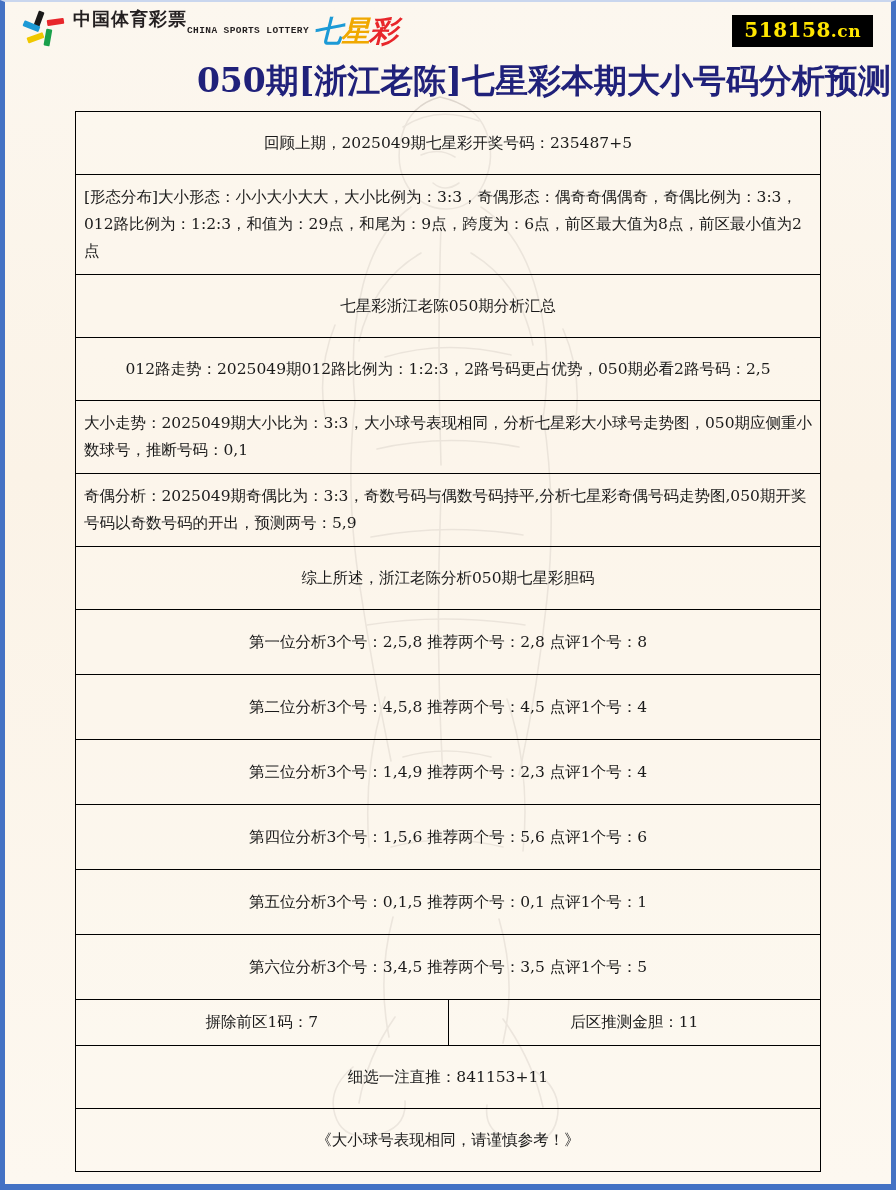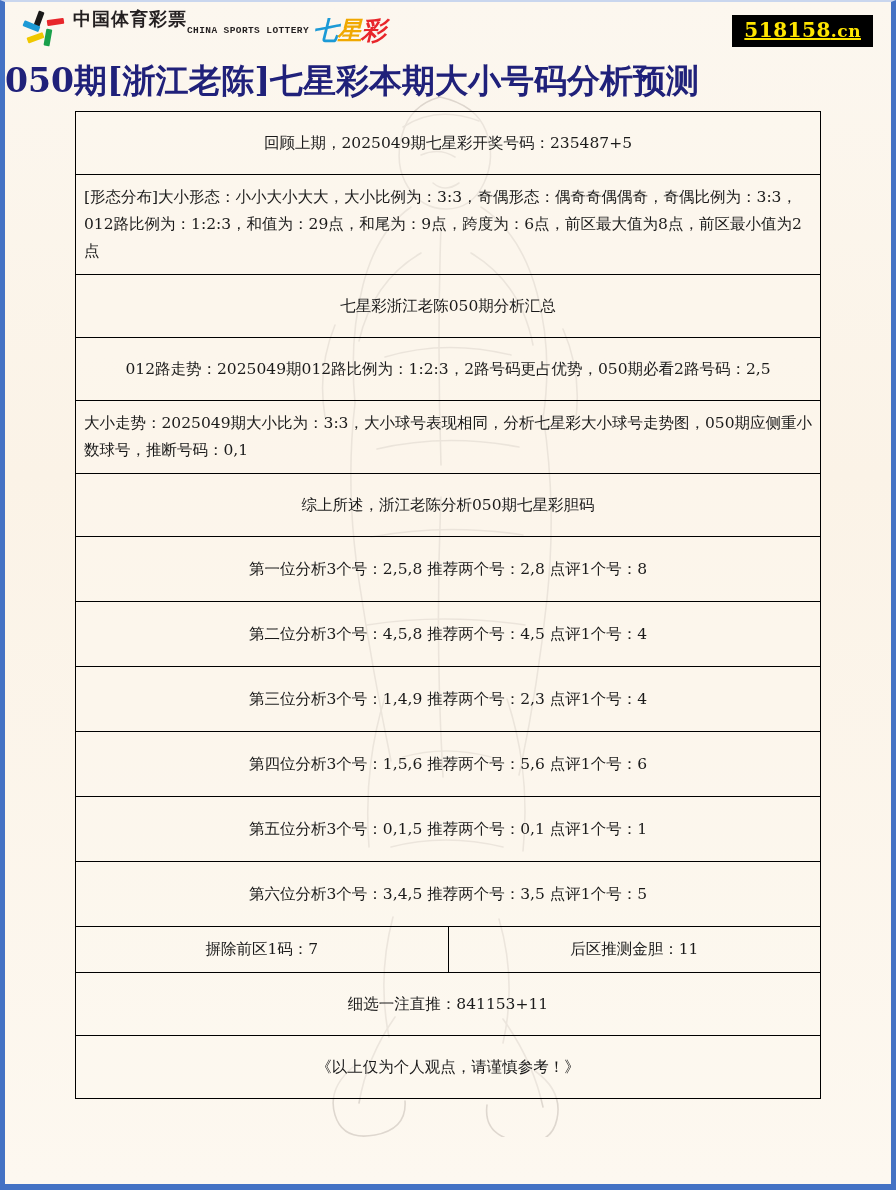--- a/index.html
+++ b/index.html
@@ -81,21 +81,21 @@
     font-size: 9.5px;
     font-weight: bold;
     color: #231f20;
     letter-spacing: 0.4px;
     line-height: 12px;
     margin-top: 16px;
   }
   .logo-qixingcai {
     margin-left: 4px;
     font-family: "DejaVu Sans", "Liberation Sans", sans-serif;
-    font-size: 25px;
+    font-size: 29px;
     font-weight: bold;
     font-style: italic;
     line-height: 44px;
     letter-spacing: -1px;
     white-space: nowrap;
   }
   .q1 { color: #1c9ad6; }
   .q2 { color: #f0a800; }
   .q3 { color: #e8262b; }
 
@@ -104,27 +104,26 @@
     right: 18px;
     top: 13px;
     background: #000000;
     color: #ffe600;
     font-family: "DejaVu Serif", "Liberation Serif", serif;
     font-size: 20px;
     font-weight: bold;
     padding: 3px 12px 4px 12px;
     letter-spacing: 0.5px;
     line-height: 24px;
-    text-decoration: underline;
   }
   .site-badge .tld { font-size: 17px; }
 
   
   .page-title {
-    text-align: left;
+    text-align: right;
     font-family: "DejaVu Serif", "Liberation Serif", serif;
     font-size: 33px;
     font-weight: bold;
     color: #20217a;
     line-height: 44px;
     margin: 0 0 8px 0;
     letter-spacing: 0px;
     white-space: nowrap;
   }
 
@@ -224,20 +223,23 @@
         <tr>
           <td class="center tall" colspan="2">七星彩浙江老陈050期分析汇总</td>
         </tr>
         <tr>
           <td class="center tall" colspan="2">012路走势：2025049期012路比例为：1:2:3，2路号码更占优势，050期必看2路号码：2,5</td>
         </tr>
         <tr>
           <td class="left" colspan="2">大小走势：2025049期大小比为：3:3，大小球号表现相同，分析七星彩大小球号走势图，050期应侧重小数球号，推断号码：0,1</td>
         </tr>
         <tr>
+          <td class="left" colspan="2">奇偶分析：2025049期奇偶比为：3:3，奇数号码与偶数号码持平,分析七星彩奇偶号码走势图,050期开奖号码以奇数号码的开出，预测两号：5,9</td>
+        </tr>
+        <tr>
           <td class="center tall" colspan="2">综上所述，浙江老陈分析050期七星彩胆码</td>
         </tr>
         <tr class="row-pos">
           <td colspan="2">第一位分析3个号：2,5,8 推荐两个号：2,8 点评1个号：8</td>
         </tr>
         <tr class="row-pos">
           <td colspan="2">第二位分析3个号：4,5,8 推荐两个号：4,5 点评1个号：4</td>
         </tr>
         <tr class="row-pos">
           <td colspan="2">第三位分析3个号：1,4,9 推荐两个号：2,3 点评1个号：4</td>
@@ -252,19 +254,19 @@
           <td colspan="2">第六位分析3个号：3,4,5 推荐两个号：3,5 点评1个号：5</td>
         </tr>
         <tr>
           <td class="half">摒除前区1码：7</td>
           <td class="half">后区推测金胆：11</td>
         </tr>
         <tr>
           <td class="center tall" colspan="2">细选一注直推：841153+11</td>
         </tr>
         <tr>
-          <td class="center tall" colspan="2">《以上仅为个人观点，请谨慎参考！》</td>
+          <td class="center tall" colspan="2">《大小球号表现相同，请谨慎参考！》</td>
         </tr>
       </tbody>
     </table>
 
   </div>
 </div>
 
 </body></html>

